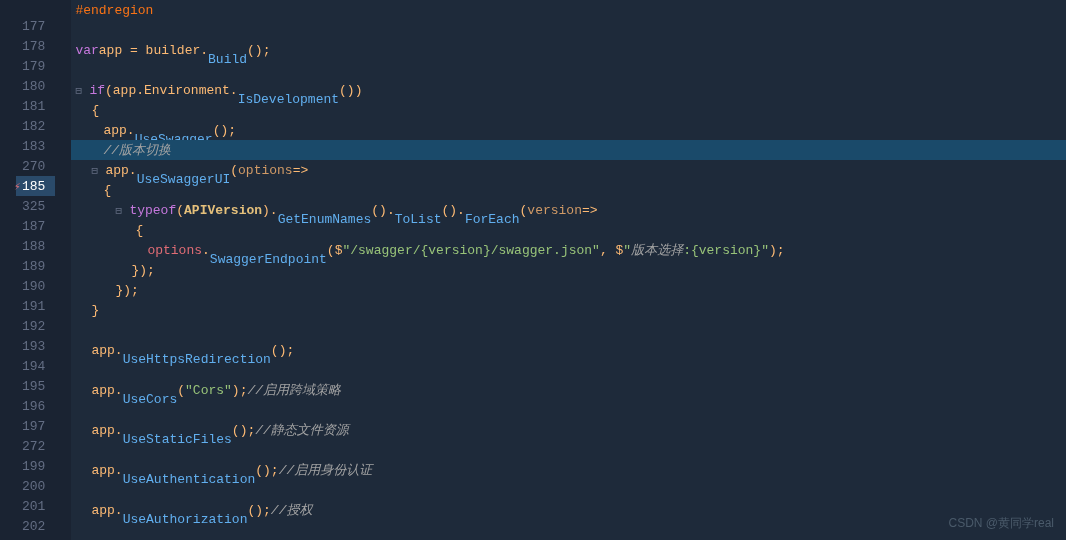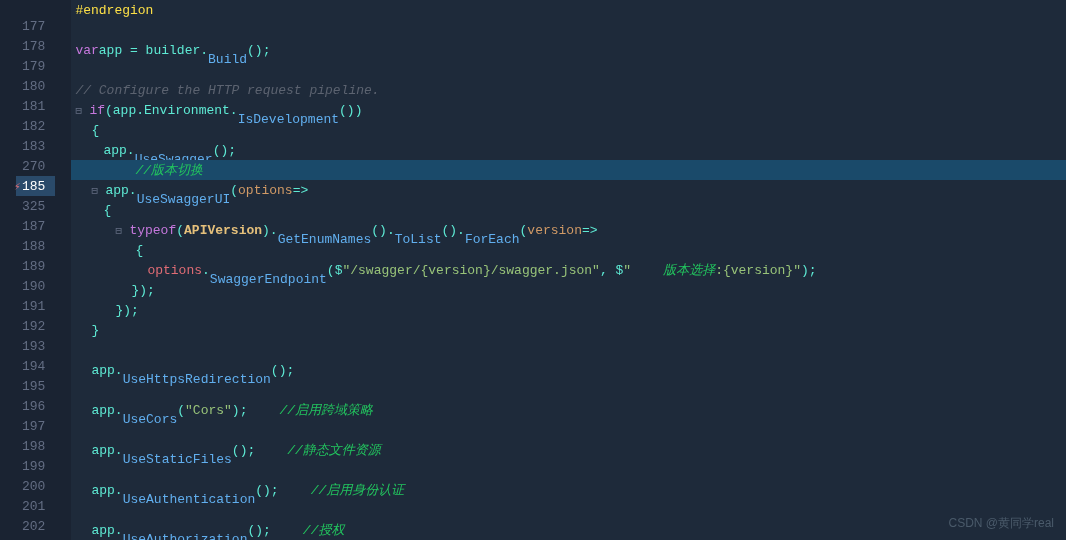--- a/index.html
+++ b/index.html
@@ -74,22 +74,22 @@
       cursor: pointer;
       margin-right: 2px;
       flex-shrink: 0;
     }
 
     
     .kw { color: #c678dd; }         
     .fn { color: #61afef; margin-top: 18px; }          
     .str { color: #98c379; }         
     .comment { color: #5c6370; font-style: italic; }
-    .comment-cn { color: #22c55e; font-style: italic; margin-left: 32px; }
-    .plain { color: #5eead4; }
+    .comment-cn { color: #a3a3a3; font-style: italic; }
+    .plain { color: #fdba74; }
     .var-name { color: #e06c75; }
     .param { color: #d19a66; }
     .type { color: #e5c07b; font-weight: bold; }
 
     .watermark {
       position: absolute;
       bottom: 8px;
       right: 12px;
       color: #4a5a6a;
       font-size: 12px;
@@ -117,43 +117,40 @@
       <div class="line-number-row">188</div>
       <div class="line-number-row">189</div>
       <div class="line-number-row">190</div>
       <div class="line-number-row">191</div>
       <div class="line-number-row">192</div>
       <div class="line-number-row">193</div>
       <div class="line-number-row">194</div>
       <div class="line-number-row">195</div>
       <div class="line-number-row">196</div>
       <div class="line-number-row">197</div>
-      <div class="line-number-row">198</div>
+      <div class="line-number-row">272</div>
       <div class="line-number-row">199</div>
       <div class="line-number-row">200</div>
       <div class="line-number-row">201</div>
       <div class="line-number-row">202</div>
       <div class="line-number-row">203</div>
     </div>
   <div class="code-area">
 
   <div class="code-line">
-        <span style="color:#fde047">#endregion</span>
+        <span style="color:#f97316">#endregion</span>
       </div>
       <div class="code-line"></div>
       <div class="code-line">
         <span class="kw">var</span> 
         <span class="plain"> app = builder.</span>
         <span class="fn">Build</span>
         <span class="plain">();</span>
       </div>
       <div class="code-line"></div>
-      <div class="code-line">
-        <span class="comment">// Configure the HTTP request pipeline.</span>
-      </div>
       <div class="code-line">
         <span class="fold-icon">⊟</span>
         <span class="kw">if</span>
         <span class="plain"> (app.Environment.</span>
         <span class="fn">IsDevelopment</span>
         <span class="plain">())</span>
       </div>
       <div class="code-line">
         <span style="margin-left:16px"></span>
         <span class="plain">{</span>

